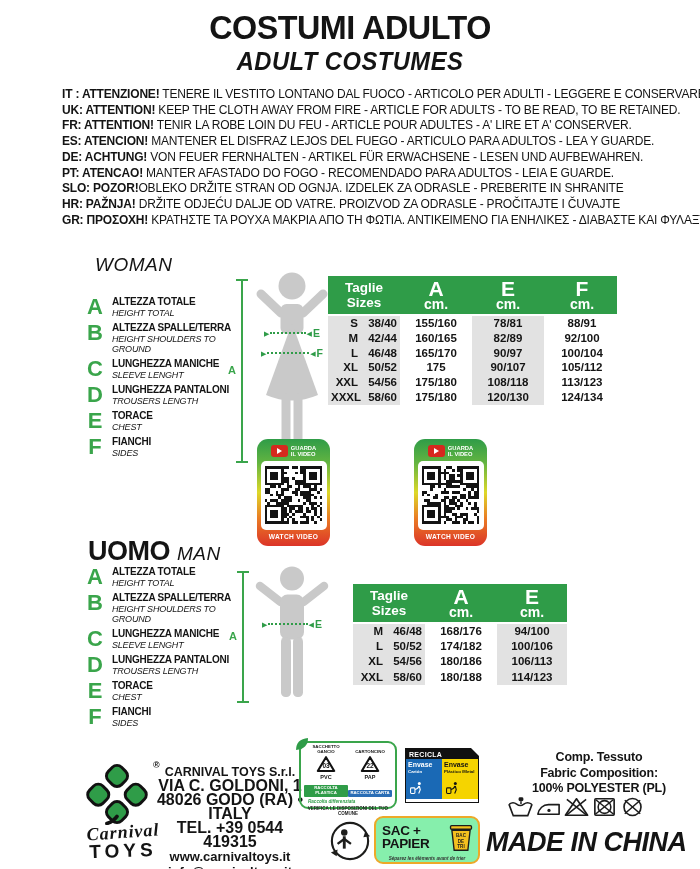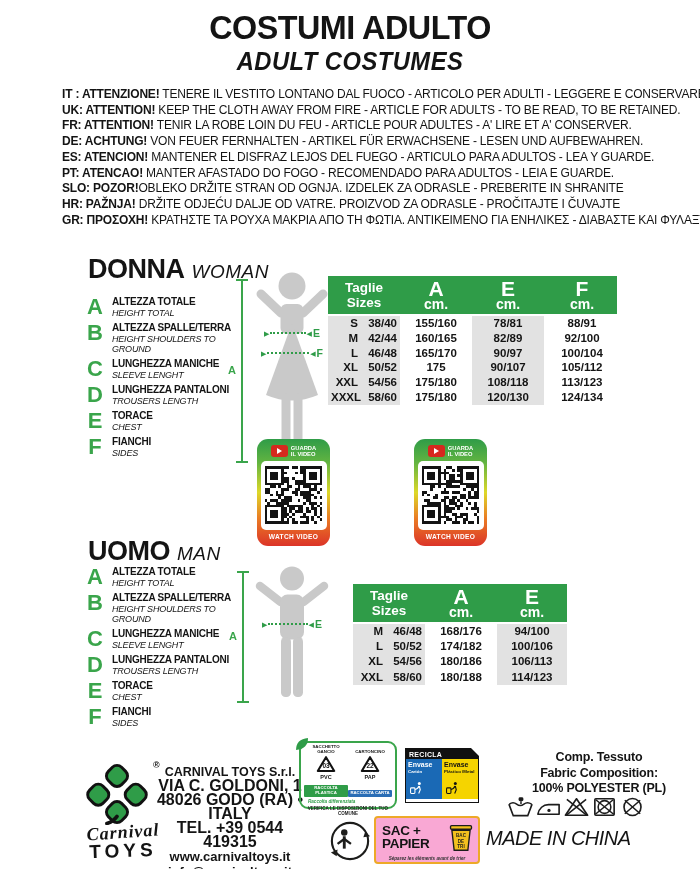--- a/index.html
+++ b/index.html
@@ -102,49 +102,48 @@
   .rc-l1{font-size:7px;font-weight:800;line-height:7.5px}
   .rc-l2{font-size:4.4px;font-weight:700;line-height:5px}
   .tidy{width:15px;height:15px;margin:auto auto 1px 1px}
 
   .fabric{position:absolute;left:513px;top:750px;width:172px;text-align:center}
   .fabric .fl{font-size:12.5px;font-weight:800;line-height:15.5px;letter-spacing:-.2px}
   .care-row{position:absolute;left:507px;top:795px;display:flex;gap:1px}
   .care{width:27px;height:24px}
 
   .triman{position:absolute;left:329px;top:820px;width:42px;height:42px}
-  .sacbox{position:absolute;left:374px;top:816px;width:106px;height:48px;border:2px solid #eda928;border-radius:4px;background:#f9a8d4;
+  .sacbox{position:absolute;left:374px;top:816px;width:106px;height:48px;border:2px solid #eda928;border-radius:9px;background:#86efac;
           display:flex;align-items:center;padding:2px 3px 8px 6px;gap:4px}
   .sac-txt{font-size:13.5px;font-weight:800;line-height:13px;letter-spacing:-.3px}
   .sac-bin{width:28px;height:31px;flex:none;margin-left:auto}
   .sac-note{position:absolute;left:0;bottom:1px;width:100%;text-align:center;font-size:4.6px;font-style:italic;font-weight:700;color:#333}
-  .madein{position:absolute;left:486px;top:827px;font-size:20px;font-weight:400;font-style:italic;letter-spacing:-.5px}
+  .madein{position:absolute;left:486px;top:827px;font-size:27px;font-weight:700;font-style:italic;letter-spacing:-.5px}
 </style>
 </head>
 <body>
 
 <div class="sheet">
 
   <h1 class="title">COSTUMI ADULTO</h1>
   <div class="subtitle">ADULT COSTUMES</div>
 
   <div class="warnings">
     <p class="warn"><b>IT : ATTENZIONE!</b><span> TENERE IL VESTITO LONTANO DAL FUOCO - ARTICOLO PER ADULTI - LEGGERE E CONSERVARE.</span></p>
     <p class="warn"><b>UK: ATTENTION!</b><span> KEEP THE CLOTH AWAY FROM FIRE - ARTICLE FOR ADULTS - TO BE READ, TO BE RETAINED.</span></p>
     <p class="warn"><b>FR: ATTENTION!</b><span> TENIR LA ROBE LOIN DU FEU - ARTICLE POUR ADULTES  - A' LIRE ET A' CONSERVER.</span></p>
+    <p class="warn"><b>ES: ATENCION!</b><span> MANTENER EL DISFRAZ LEJOS DEL FUEGO -  ARTICULO PARA ADULTOS - LEA Y GUARDE.</span></p>
     <p class="warn"><b>DE: ACHTUNG!</b><span> VON FEUER FERNHALTEN - ARTIKEL FÜR ERWACHSENE  - LESEN UND AUFBEWAHREN.</span></p>
-    <p class="warn"><b>ES: ATENCION!</b><span> MANTENER EL DISFRAZ LEJOS DEL FUEGO -  ARTICULO PARA ADULTOS - LEA Y GUARDE.</span></p>
     <p class="warn"><b>PT: ATENCAO!</b><span> MANTER AFASTADO DO FOGO - RECOMENDADO PARA ADULTOS - LEIA E GUARDE.</span></p>
     <p class="warn"><b>SLO: POZOR!</b><span>OBLEKO DRŽITE STRAN OD OGNJA. IZDELEK ZA ODRASLE - PREBERITE IN SHRANITE</span></p>
     <p class="warn"><b>HR: PAŽNJA!</b><span> DRŽITE ODJEĆU DALJE OD VATRE. PROIZVOD ZA ODRASLE - PROČITAJTE I ČUVAJTE</span></p>
     <p class="warn"><b>GR: ΠΡΟΣΟΧΗ!</b><span> ΚΡΑΤΗΣΤΕ ΤΑ ΡΟΥΧΑ ΜΑΚΡΙΑ ΑΠΟ ΤΗ ΦΩΤΙΑ. ΑΝΤΙΚΕΙΜΕΝΟ ΓΙΑ ΕΝΗΛΙΚΕΣ - ΔΙΑΒΑΣΤΕ ΚΑΙ ΦΥΛΑΞΤΕ</span></p>
   </div>
 
   <div class="sec-title" style="left:88px;top:254px">
-    <span class="sec-big">DONNA</span>
     <span class="sec-small">WOMAN</span>
   </div>
 
   <div class="legend" style="left:85px;top:297px">
     <div class="leg-item">
         <span class="leg-letter">A</span>
         <span>
           <span class="leg-it">ALTEZZA TOTALE</span>
           <span class="leg-en">HEIGHT TOTAL</span>
         </span>

